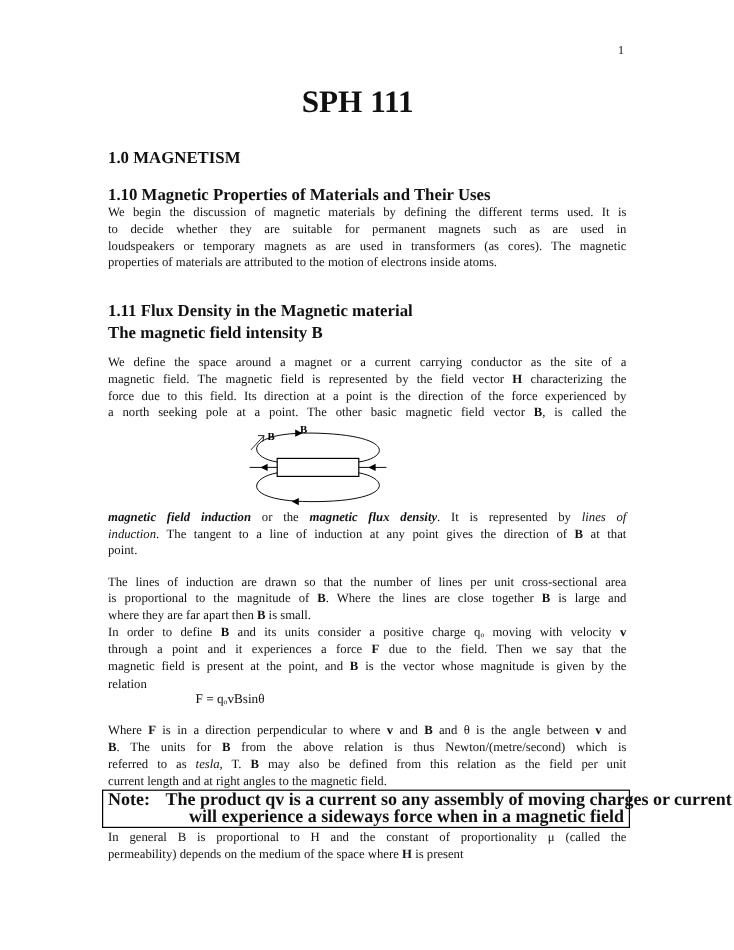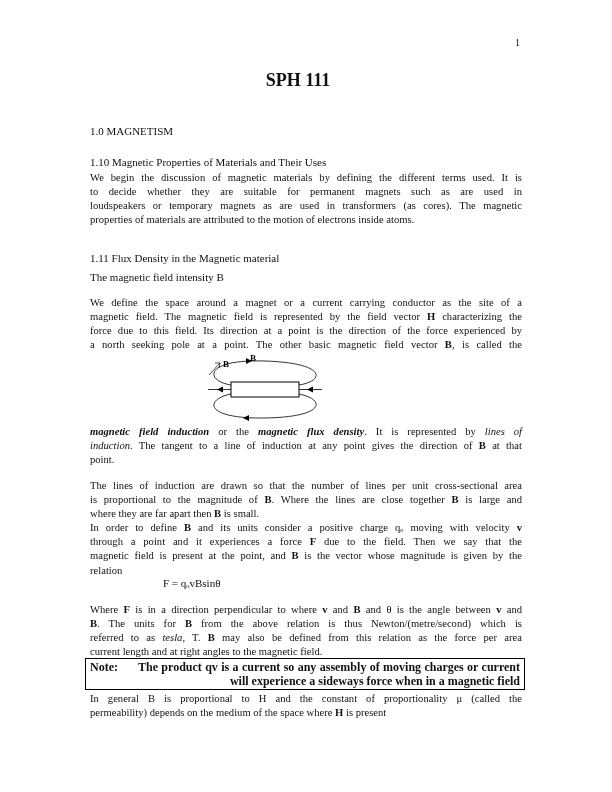--- a/index.html
+++ b/index.html
@@ -1,29 +1,29 @@
 <!DOCTYPE html>
 <html><head>
 <meta charset="utf-8">
 <style>
   html, body { margin: 0; padding: 0; background: #ffffff; }
   body { width: 612px; height: 792px; position: relative; overflow: hidden;
          font-family: "Liberation Serif", "DejaVu Serif", serif; color: #111; }
   .page-number { position: absolute; left: 515px; top: 37px; font-size: 10px; }
   .doc-title { position: absolute; left: 0; width: 596px; top: 70px; text-align: center;
-               font-size: 18px; font-weight: bold; }
-  .h { position: absolute; left: 90px; font-weight: normal; font-size: 11px; }
+               font-size: 26px; font-weight: bold; }
+  .h { position: absolute; left: 90px; font-weight: bold; font-size: 14px; }
   .para { position: absolute; left: 90px; width: 432px; font-size: 10.6px; line-height: 14.1px;
           text-align: justify; }
   .para .line { display: block; text-align: justify; text-align-last: justify; white-space: nowrap; }
   .para .line.last { text-align-last: left; }
   .formula { position: absolute; left: 163px; top: 577px; font-size: 11px; }
   .note-box { position: absolute; left: 85px; top: 658px; width: 440px; height: 32px;
               border: 1.3px solid #000; box-sizing: border-box; font-weight: bold;
-              font-size: 12px; line-height: 14px; padding: 1px 4px 0 4px; }
+              font-size: 15px; line-height: 14px; padding: 1px 4px 0 4px; }
   .note-box .row1 { display: flex; }
   .note-box .lbl { width: 48px; flex: none; }
   .note-box .txt1 { flex: 1; text-align: justify; text-align-last: justify; white-space: nowrap; }
   .note-box .row2 { padding-left: 48px; white-space: nowrap; text-align: right; }
   .diagram { position: absolute; left: 205px; top: 355px; width: 130px; height: 70px; }
   b { font-weight: bold; }
   i { font-style: italic; }
 </style>
 </head>
 <body>
@@ -94,21 +94,21 @@
     <span class="line"><span>through a point and it experiences a force </span><b>F</b><span> due to the field. Then we say that the</span></span>
     <span class="line"><span>magnetic field is present at the point, and </span><b>B</b><span> is the vector whose magnitude is given by the</span></span>
     <span class="line last">relation</span>
   </div>
 
   <div class="formula">F = qₒvBsinθ</div>
 
   <div class="para" style="top:603px">
     <span class="line"><span>Where </span><b>F</b><span> is in a direction perpendicular to where </span><b>v</b><span> and </span><b>B</b><span> and θ is the angle between </span><b>v</b><span> and</span></span>
     <span class="line"><b>B</b><span>.  The units for </span><b>B</b><span> from the above relation is thus Newton/(metre/second) which is</span></span>
-    <span class="line"><span>referred to as </span><i>tesla</i><span>, T.  </span><b>B</b><span> may also be defined from this relation as the force per area</span></span>
+    <span class="line"><span>referred to as </span><i>tesla</i><span>, T.  </span><b>B</b><span> may also be defined from this relation as the field per unit</span></span>
     <span class="line last">current length and at right angles to the magnetic field.</span>
   </div>
 
   <div class="note-box">
     <div class="row1">
       <span class="lbl">Note:</span>
       <span class="txt1">The product qv is a current so any assembly of moving charges or current</span>
     </div>
     <div class="row2">will experience a sideways force when in a magnetic field</div>
   </div>

